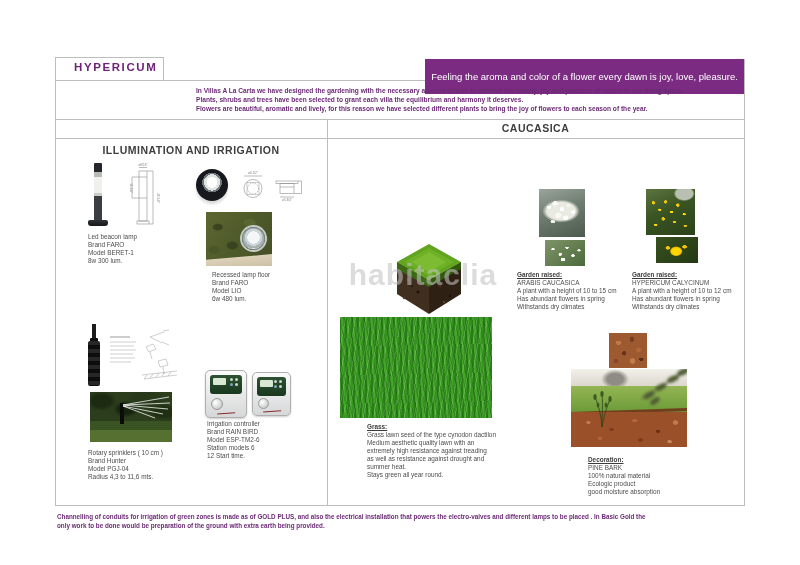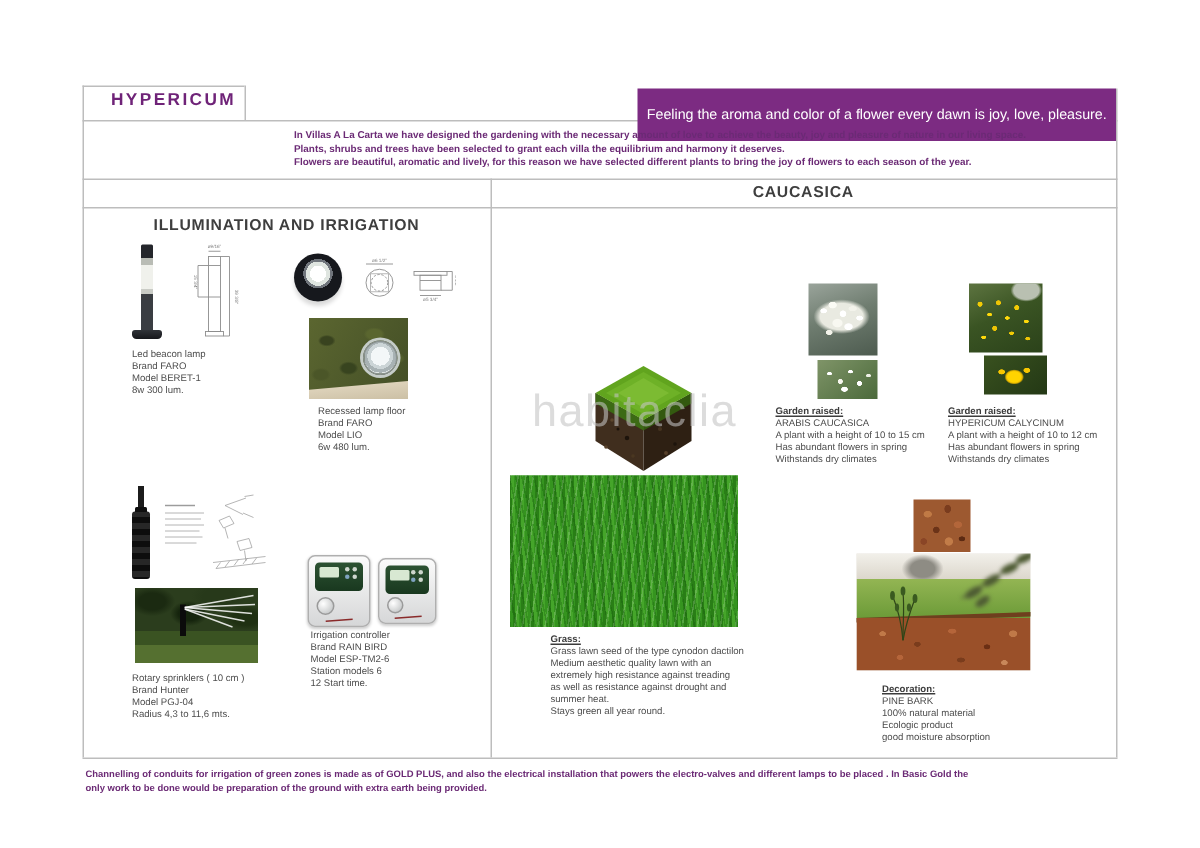--- a/index.html
+++ b/index.html
@@ -7,21 +7,21 @@
   .abs{position:absolute;}
   .hline{position:absolute;height:1px;background:#bdbdbd;}
   .vline{position:absolute;width:1px;background:#bdbdbd;}
   .title{font-size:11.5px;font-weight:700;letter-spacing:1.6px;color:#6f2378;}
   .banner{background:#7c2b82;color:#fff;font-size:9.5px;display:flex;align-items:center;justify-content:center;}
   .intro{font-size:6.6px;line-height:9.2px;font-weight:700;color:#6b2a75;white-space:pre-line;}
   .sect-head{font-size:10.5px;font-weight:700;letter-spacing:.5px;color:#3e3e3e;text-align:center;}
   .caption{font-size:6.4px;line-height:8px;color:#4d4d4d;white-space:pre-line;}
   .cap-head{font-size:6.4px;line-height:8px;color:#3c3c3c;font-weight:700;text-decoration:underline;}
   .footer{font-size:6.3px;line-height:8.6px;font-weight:700;color:#6b2a75;white-space:pre-line;}
-  .watermark{font-size:30px;font-weight:400;letter-spacing:1px;color:rgba(195,195,195,.58);z-index:10;text-align:center;}
+  .watermark{font-size:30px;font-weight:700;letter-spacing:1px;color:rgba(195,195,195,.58);z-index:10;text-align:center;}
   .photo{position:absolute;overflow:hidden;}
   
   .bollard-post{position:absolute;left:9px;top:0;width:8px;height:58px;border-radius:1px;
     background:linear-gradient(180deg,#24262b 0 9px,#b9bcb5 9px 14px,#f0f1ec 14px 30px,#caccc6 30px 33px,#3a3d42 33px 100%);}
   .bollard-base{position:absolute;left:3px;top:57px;width:20px;height:6px;border-radius:2px 2px 3px 3px;
     background:linear-gradient(#303338,#16171b);}
   
   .recessed{border-radius:50%;
     background:radial-gradient(circle at 50% 42%,#ffffff 0 22%,#dfe5e0 22% 33%,#70757c 33% 40%,#16181d 40% 76%,#3f434a 76% 91%,#9aa0a6 91% 100%);
     box-shadow:0 3px 3px rgba(0,0,0,.15);}

